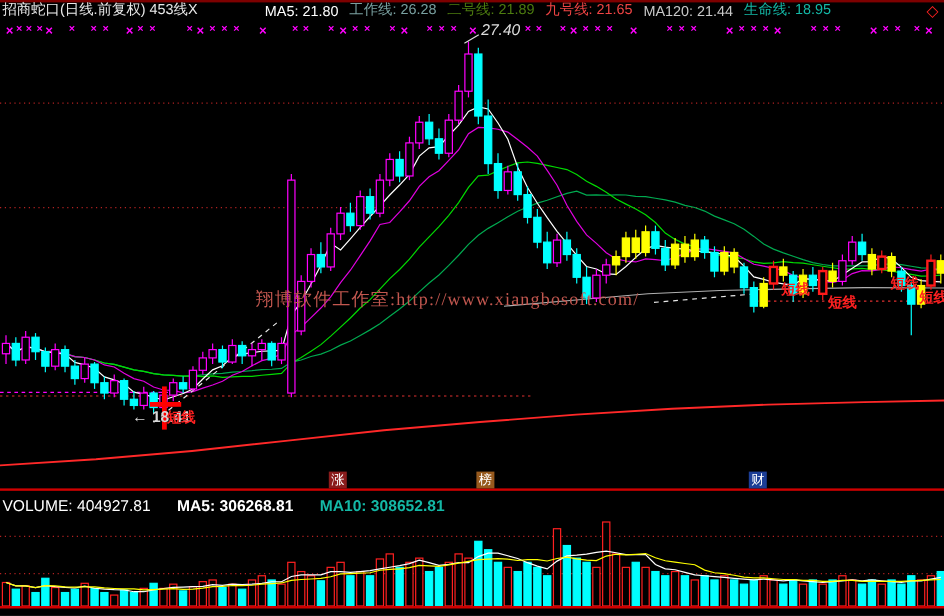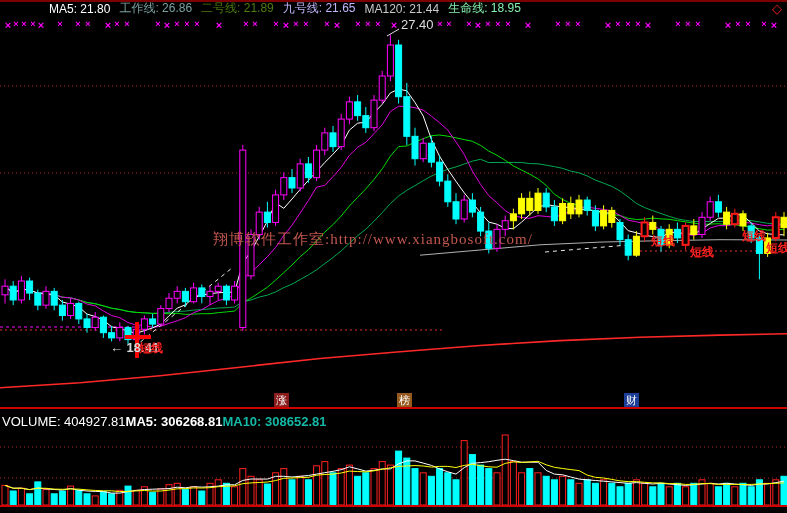--- a/index.html
+++ b/index.html
@@ -4,37 +4,37 @@
 <style>
   html,body{margin:0;padding:0;background:#222;}
   .screen{position:relative;width:787px;height:513px;background:#000;overflow:hidden;
           font-family:"Liberation Sans",sans-serif;}
   .top-edge{position:absolute;top:0;left:0;width:787px;height:2px;background:#7d0000;}
   #chart-svg{position:absolute;top:0;left:0;}
   .topline{position:absolute;top:1px;left:0;width:787px;height:15px;display:flex;
            align-items:center;gap:9px;padding-left:2px;font-size:12px;white-space:nowrap;}
   .topline .diamond{position:absolute;right:7px;top:0;font-size:13px;}
   .ann{position:absolute;white-space:nowrap;}
-  #ann-high{left:401px;top:17px;color:#dcdcdc;font-size:13px;}
+  #ann-high{left:401px;top:17px;color:#dcdcdc;font-size:13px;font-style:italic;}
   #ann-low{left:110px;top:340px;color:#d8d8d8;font-size:13px;font-weight:bold;}
   .duanxian{position:absolute;font-size:12px;font-weight:bold;white-space:nowrap;}
   #dx1{left:139px;top:340px;}
   #dx2{left:651px;top:233px;}
   #dx3{left:690px;top:244px;}
   #dx4{left:742px;top:228px;}
   #dx5{left:766px;top:240px;}
-  #watermark{left:213px;top:230px;font-size:15px;letter-spacing:1px;
+  #watermark{left:213px;top:240px;font-size:15px;letter-spacing:1px;
              font-family:"Liberation Serif",serif;}
   .tabstrip{position:absolute;top:393px;left:0;width:787px;height:14px;background:#000;
             border-bottom:2px solid #cf0000;}
   .tag{position:absolute;top:0;width:15px;height:14px;line-height:14px;text-align:center;
        color:#ffffff;font-size:11px;cursor:pointer;}
   #tag-zhang{left:274px;} #tag-bang{left:397px;} #tag-cai{left:624px;}
   .volleg{position:absolute;top:412px;left:2px;width:785px;height:18px;display:flex;
-          gap:0;font-size:13px;align-items:center;white-space:nowrap;}
+          gap:22px;font-size:13px;align-items:center;white-space:nowrap;}
 </style>
 </head>
 <body>
 
 <div class="screen">
   <div class="top-edge"></div>
 
   <svg id="chart-svg" width="787" height="513">
       <g>
         <line x1="0" y1="86" x2="787" y2="86" stroke="#b22222" stroke-dasharray="1,3"></line>
@@ -406,26 +406,27 @@
         <rect x="764.5999999999999" y="483.3" width="6" height="21.7" fill="#000" stroke="#ff2020"></rect>
         <rect x="772.8" y="479.8" width="6" height="25.2" fill="#000" stroke="#ff2020"></rect>
         <rect x="780.9999999999999" y="476.3" width="6" height="28.7" fill="#00ffff" stroke="#00ffff"></rect>
         <line x1="0" y1="506" x2="787" y2="506" stroke="#d00000" stroke-width="2"></line>
         <polyline points="5.0,485.4 13.2,488.2 21.4,488.2 29.6,489.6 37.8,488.1 46.0,488.9 54.2,489.5 62.4,490.0 70.6,488.5 78.8,490.2 87.0,491.0 95.2,491.4 103.4,491.6 111.6,493.1 119.8,493.1 128.0,491.6 136.2,490.4 144.4,489.5 152.6,489.2 160.8,488.9 169.0,488.6 177.2,487.2 185.4,487.8 193.6,486.7 201.8,487.1 210.0,486.8 218.2,486.1 226.4,484.8 234.6,484.8 242.8,480.4 251.0,479.0 259.2,479.0 267.4,479.1 275.6,476.3 283.8,476.3 292.0,477.0 300.2,476.3 308.4,475.5 316.6,474.1 324.8,472.7 333.0,471.3 341.2,469.7 349.4,466.8 357.6,468.9 365.8,471.1 374.0,470.3 382.2,468.9 390.4,468.9 398.6,463.8 406.8,460.9 415.0,460.9 423.2,463.1 431.4,465.4 439.6,468.9 447.8,471.8 456.0,474.1 464.2,467.6 472.4,463.3 480.6,462.6 488.8,461.7 497.0,460.3 505.2,459.2 513.4,460.6 521.6,462.2 529.8,462.2 538.0,462.2 546.2,470.4 554.4,474.1 562.6,474.8 570.8,477.0 579.0,479.1 587.2,479.8 595.4,480.5 603.6,481.2 611.8,481.9 620.0,482.6 628.2,483.3 636.4,482.6 644.6,483.3 652.8,484.0 661.0,483.3 669.2,484.0 677.4,484.7 685.6,485.4 693.8,484.7 702.0,484.0 710.2,483.3 718.4,484.0 726.6,483.3 734.8,484.0 743.0,484.7 751.2,485.4 759.4,484.0 767.6,484.0 775.8,482.6 784.0,481.2" fill="none" stroke="#ffffff" stroke-width="1"></polyline>
         <polyline points="5.0,485.4 13.2,488.2 21.4,488.2 29.6,489.6 37.8,488.1 46.0,488.3 54.2,489.1 62.4,489.3 70.6,489.0 78.8,489.1 87.0,489.9 95.2,490.4 103.4,490.8 111.6,490.8 119.8,491.6 128.0,491.3 136.2,490.9 144.4,490.5 152.6,491.1 160.8,491.0 169.0,490.1 177.2,488.8 185.4,488.6 193.6,487.9 201.8,488.0 210.0,487.7 218.2,486.7 226.4,486.3 234.6,485.8 242.8,483.7 251.0,482.9 259.2,482.5 267.4,482.0 275.6,480.6 283.8,478.3 292.0,478.0 300.2,477.6 308.4,477.3 316.6,475.2 324.8,474.5 333.0,474.1 341.2,473.0 349.4,471.1 357.6,471.5 365.8,471.9 374.0,470.8 382.2,469.3 390.4,467.8 398.6,466.4 406.8,466.0 415.0,465.6 423.2,466.0 431.4,467.1 439.6,466.4 447.8,466.4 456.0,467.5 464.2,465.4 472.4,464.3 480.6,465.7 488.8,466.8 497.0,467.2 505.2,463.4 513.4,461.9 521.6,462.4 529.8,461.9 538.0,461.3 546.2,464.8 554.4,467.3 562.6,468.5 570.8,469.6 579.0,470.6 587.2,475.1 595.4,477.3 603.6,478.0 611.8,479.4 620.0,480.9 628.2,481.6 636.4,481.6 644.6,482.3 652.8,482.9 661.0,482.9 669.2,483.6 677.4,483.6 685.6,484.4 693.8,484.4 702.0,483.6 710.2,483.6 718.4,484.4 726.6,484.4 734.8,484.4 743.0,484.4 751.2,484.4 759.4,484.0 767.6,483.6 775.8,483.3 784.0,482.9" fill="none" stroke="#ffff00" stroke-width="1"></polyline>
       </g>
     </svg>
 
   <div class="topline">
+    <span style="color: rgb(232, 232, 232);">招商蛇口(日线.前复权) 453线X</span>
     <span style="color: rgb(255, 255, 255); margin-left: 47px;">MA5: 21.80</span>
-    <span style="color: rgb(121, 160, 160);">工作线: 26.86</span>
+    <span style="color: rgb(121, 160, 160);">工作线: 26.28</span>
     <span style="color: #4d7c0f;">二号线: 21.89</span>
-    <span style="color: #c4b5fd;">九号线: 21.65</span>
+    <span style="color: #ef4444;">九号线: 21.65</span>
     <span style="color: rgb(200, 200, 200);">MA120: 21.44</span>
-    <span style="color: #86efac;">生命线: 18.95</span>
+    <span style="color: #14b8a6;">生命线: 18.95</span>
     <span class="diamond" style="color: rgb(255, 32, 32);">◇</span>
   </div>
 
   <div class="ann" id="ann-high">27.40</div>
   <div class="ann" id="ann-low">← 18.41</div>
 
   <div class="duanxian" id="dx1" style="color: rgb(255, 32, 32);">短线</div>
   <div class="duanxian" id="dx2" style="color: rgb(255, 32, 32);">短线</div>
   <div class="duanxian" id="dx3" style="color: rgb(255, 32, 32);">短线</div>
   <div class="duanxian" id="dx4" style="color: rgb(255, 32, 32);">短线</div>

